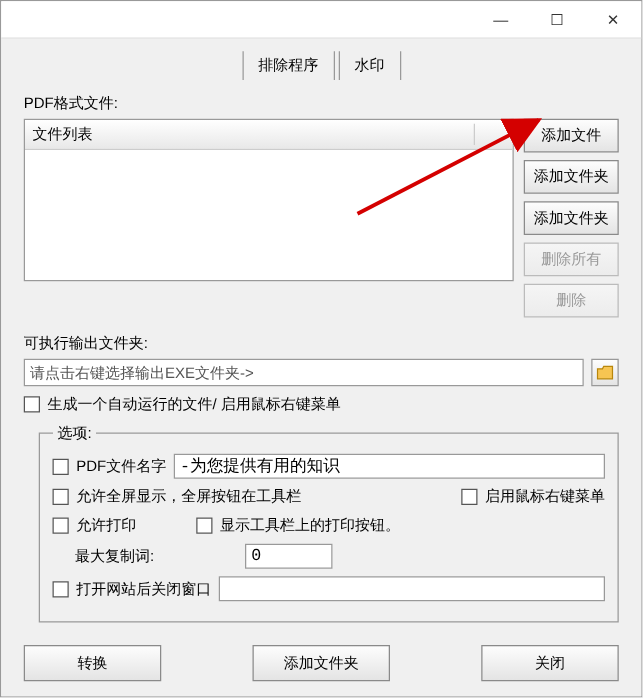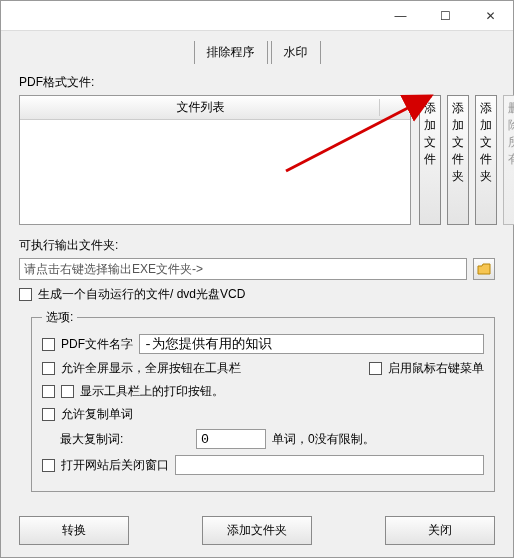--- a/index.html
+++ b/index.html
@@ -6,24 +6,24 @@
     body { font-family: "Microsoft YaHei", "SimSun", sans-serif; font-size: 12px; background: #f0f0f0; width: 514px; height: 558px; overflow: hidden; }
     .window { width: 514px; height: 558px; background: #fff; border: 1px solid #999; position: relative; }
     .titlebar { height: 30px; background: #fff; display: flex; justify-content: flex-end; align-items: stretch; border-bottom: 1px solid #ddd; }
     .titlebar-btn { width: 45px; display: flex; align-items: center; justify-content: center; cursor: pointer; color: #333; }
     .content { padding: 10px 18px; background: #f0f0f0; height: calc(100% - 30px); position: relative; }
     .tabs { display: flex; justify-content: center; gap: 3px; margin-bottom: 10px; }
     .tab { padding: 3px 12px; border-left: 1px solid #999; border-right: 1px solid #999; cursor: pointer; }
     .label-top { margin-bottom: 4px; }
     .file-area { display: flex; gap: 8px; margin-bottom: 12px; }
     .file-list-container { flex: 1; border: 1px solid #999; background: #fff; height: 130px; }
-    .file-list-header { background: linear-gradient(#fff,#e8e8e8); border-bottom: 1px solid #ccc; padding: 3px 6px; display:flex;text-align:center; }
+    .file-list-header { background: linear-gradient(#fff,#e8e8e8); border-bottom: 1px solid #ccc; padding: 3px 6px; display:flex; }
     .file-list-header .col1 { flex:1; border-right:1px solid #ccc; padding-right:4px;}
     .file-list-header .col2 { width:24px; }
-    .side-buttons { display: flex; flex-direction: row; gap: 6px; width: 76px; }
+    .side-buttons { display: flex; flex-direction: column; gap: 6px; width: 76px; }
     .btn { background: linear-gradient(#fdfdfd,#e4e4e4); border: 1px solid #8a8a8a; padding: 4px 4px; text-align: center; cursor: pointer; font-size: 12px; }
     .btn.disabled { color: #999; border-color:#bbb; background:linear-gradient(#f5f5f5,#ececec); cursor:default;}
     .row { display: flex; align-items: center; gap: 6px; margin-bottom: 6px; }
     .path-input { flex:1; background:#fff; border:1px solid #999; padding:3px 4px; height:22px; display:flex; align-items:center; color:#555;}
     .folder-icon { width:22px; height:22px; border:1px solid #999; background:linear-gradient(#fdfdfd,#e4e4e4); display:flex; align-items:center; justify-content:center; cursor:pointer;}
     .checkbox { width:13px; height:13px; border:1px solid #555; background:#fff; display:inline-block; flex-shrink:0;}
     fieldset.group { border:1px solid #999; padding:8px 10px 10px 10px; margin-top:4px;margin-left:12px;}
     fieldset.group legend { padding:0 4px; }
     .text-input { border:1px solid #999; background:#fff; padding:2px 4px; height:20px;font-family:Liberation Mono, monospace; }
     .indent { padding-left: 18px; }
@@ -80,21 +80,21 @@
       <div class="path-input">请点击右键选择输出EXE文件夹-&gt;</div>
       <div class="folder-icon">
         <svg width="14" height="12">
             <path d="M1,3 L5,3 L6,1 L13,1 L13,11 L1,11 Z" fill="#f6c552" stroke="#b8860b"></path>
           </svg>
       </div>
     </div>
 
     <div class="row">
       <span class="checkbox"></span>
-      <span>生成一个自动运行的文件/ dvd光盘VCD</span>
+      <span>生成一个自动运行的文件/ 启用鼠标右键菜单</span>
     </div>
 
     <fieldset class="group">
       <legend>选项:</legend>
 
 
       <div class="row">
         <span class="checkbox"></span>
         <span>PDF文件名字</span>
         <input class="text-input" style="flex: 1 1 0%;" value="-为您提供有用的知识">
@@ -102,33 +102,29 @@
 
       <div class="row">
         <span class="checkbox"></span>
         <span style="flex:1">允许全屏显示，全屏按钮在工具栏</span>
         <span class="checkbox"></span>
         <span>启用鼠标右键菜单</span>
       </div>
 
       <div class="row">
         <span class="checkbox"></span>
+        <span style="width:90px">允许打印</span>
         <span class="checkbox"></span>
         <span>显示工具栏上的打印按钮。</span>
       </div>
 
-      <div class="row">
-        <span class="checkbox"></span>
-        <span>允许复制单词</span>
-      </div>
 
       <div class="row indent">
         <span style="width:130px">最大复制词:</span>
         <input class="text-input" style="width: 70px;" value="0">
-        <span>单词，0没有限制。</span>
       </div>
 
       <div class="row">
         <span class="checkbox"></span>
         <span>打开网站后关闭窗口</span>
         <input class="text-input" style="flex: 1 1 0%;">
       </div>
     </fieldset>
 
     <div class="bottom-bar">

